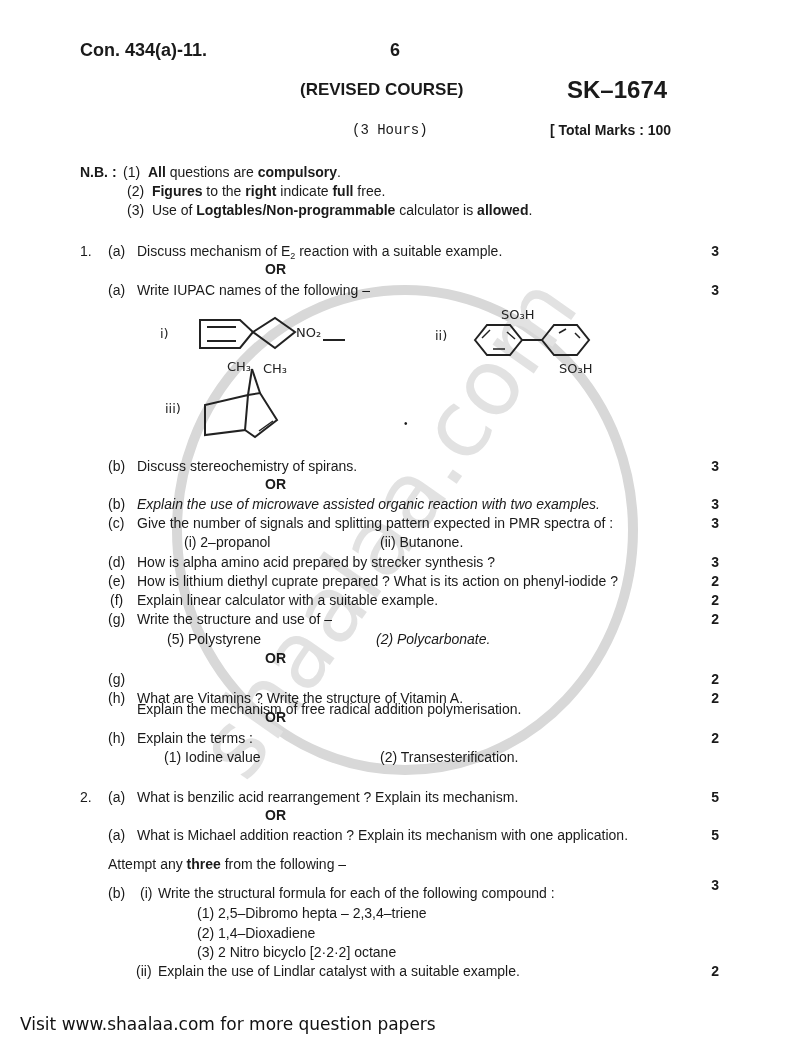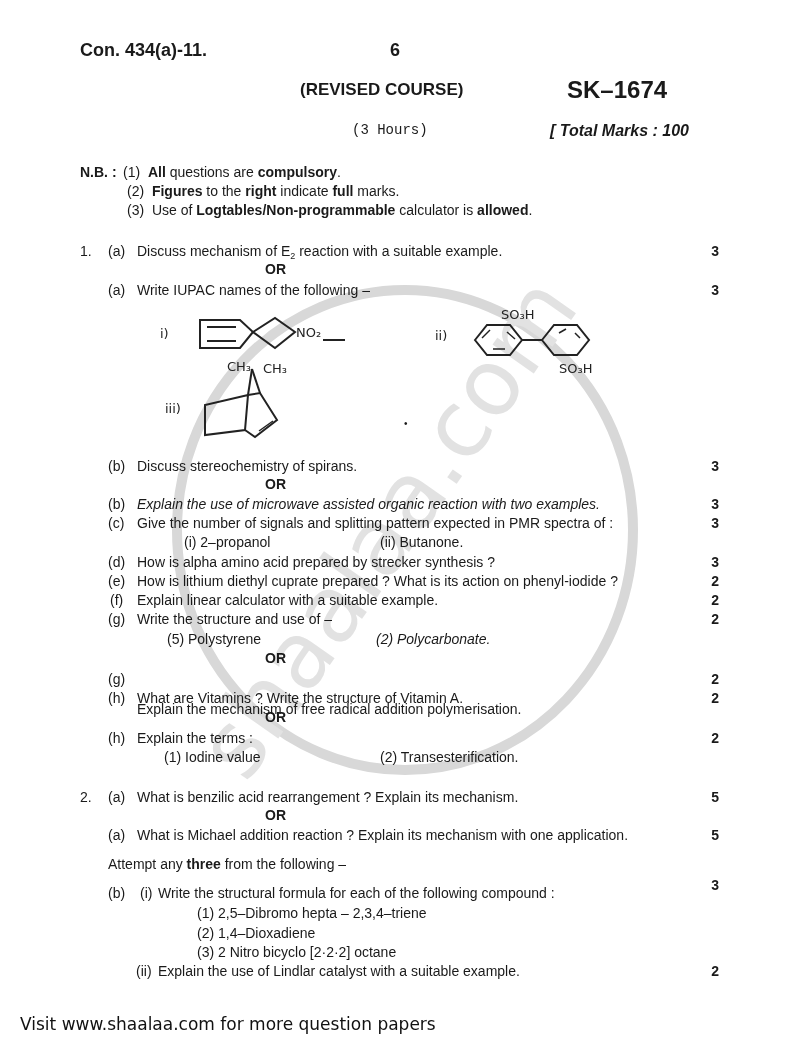--- a/index.html
+++ b/index.html
@@ -29,30 +29,30 @@
     <ellipse cx="240" cy="250" rx="228" ry="240" fill="none" stroke="#d8d8d8" stroke-width="10"></ellipse>
     <text x="240" y="270" text-anchor="middle" transform="rotate(-55 240 260)" font-family="DejaVu Sans, sans-serif" font-size="92" fill="#e2e2e2">shaalaa.com</text>
   </svg>
 </div>
 
 <div class="abs hdr" style="left:80px;top:40px;">Con. 434(a)-11.</div>
 <div class="abs hdr" style="left:390px;top:40px;">6</div>
 <div class="abs hdr" style="left:567px;top:38px;font-size:24px;margin-top:38px;">SK–1674</div>
 <div class="abs hdr" style="left:300px;top:80px;font-size:17px;">(REVISED COURSE)</div>
 <div class="abs" style="left:352px;top:122px;font-size:14px;font-family:Liberation Mono, monospace;">(3 Hours)</div>
-<div class="abs b" style="left:550px;top:122px;font-size:16px;font-style:italic;">[ Total Marks : 100</div>
+<div class="abs b" style="left:550px;top:122px;font-size:14px;">[ Total Marks : 100</div>
 
 <div class="abs b" style="left:80px;top:164px;">N.B. :</div>
 <div class="abs" style="left:123px;top:164px;">
   <span>(1)</span>&nbsp;
   <span class="b">All</span><span> questions are </span><span class="b">compulsory</span><span>.</span>
 </div>
 <div class="abs" style="left:127px;top:183px;">
   <span>(2)</span>&nbsp;
-  <span class="b">Figures</span><span> to the </span><span class="b">right</span><span> indicate </span><span class="b">full</span><span> marks.</span>
+  <span class="b">Figures</span><span> to the </span><span class="b">right</span><span> indicate </span><span class="b">full</span><span> free.</span>
 </div>
 <div class="abs" style="left:127px;top:202px;">
   <span>(3)</span>&nbsp;
   <span>Use of </span><span class="b">Logtables/Non-programmable</span><span> calculator is </span><span class="b">allowed</span><span>.</span>
 </div>
 
 <div class="abs" style="left:80px;top:243px;">1.</div>
 <div class="abs" style="left:108px;top:243px;">(a)</div>
 <div class="abs" style="left:137px;top:243px;"><span>Discuss mechanism of E</span><sub>2</sub><span> reaction with a suitable example.</span></div>
 <div class="mark" style="top:243px;">3</div>

